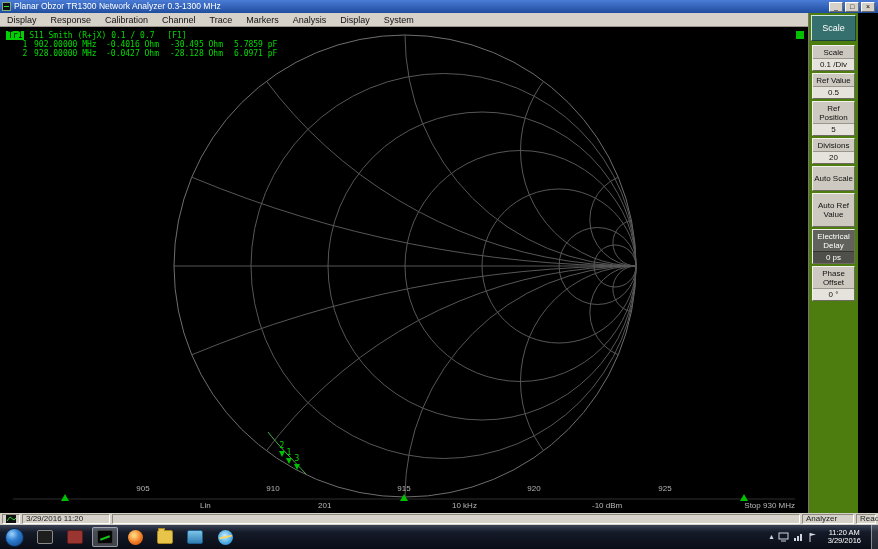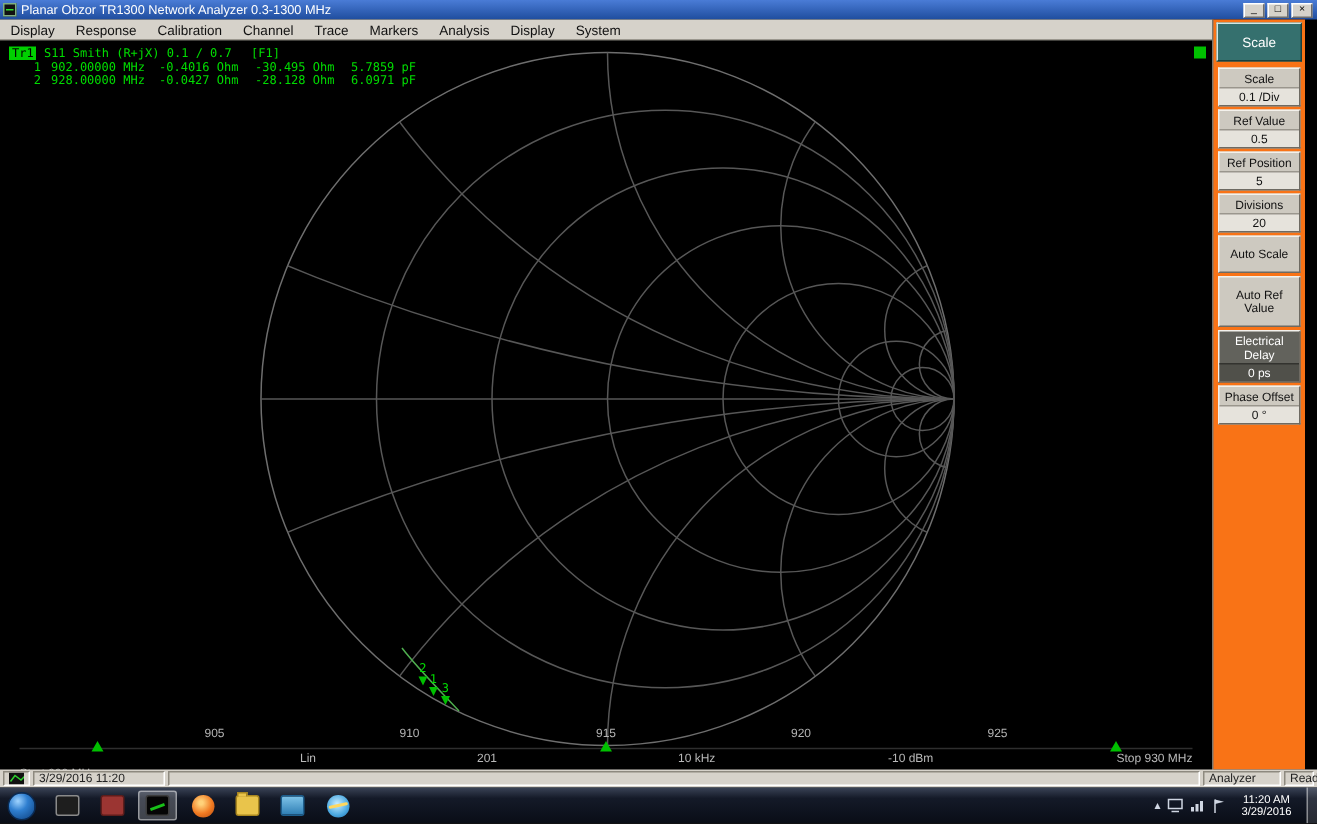--- a/index.html
+++ b/index.html
@@ -40,21 +40,21 @@
 
   .chan-indicator { position:absolute; top:4px; left:796px; width:8px; height:8px; background:#00c000; }
 
   .stimulus { position:absolute; left:0; top:474px; width:808px; height:11px;
     font-size:8px; color:#b9b9b9; }
   .stimulus span { position:absolute; top:0; white-space:nowrap; }
   .st-start { left:13px;margin-top:10px; } .st-sweep { left:200px; } .st-points { left:318px; }
   .st-ifbw { left:452px; } .st-power { left:592px; } .st-stop { right:13px; }
 
   
-  .panel { position:absolute; top:13px; left:808px; width:62px; height:500px; background:#f97316;
+  .panel { position:absolute; top:13px; left:808px; width:50px; height:500px; background:#4d7c0f;
     border-left:1px solid #7a766e; }
   .panel-title { margin:2px 2px 4px 2px; height:26px; background:#35706e;
     border:1px solid #cfe7e5; border-right-color:#18403f; border-bottom-color:#18403f;
     color:#fff; font-size:9px; text-align:center; line-height:24px; }
   .softkey { margin:2px 3px; background:#cdc9c0; border:1px solid #f3f1ec;
     border-right-color:#6e6a62; border-bottom-color:#6e6a62; text-align:center; }
   .sk-label { font-size:8px; color:#111; padding:2px 0 1px; line-height:9px; }
   .sk-value { font-size:8px; color:#111; background:#e6e3dc; border-top:1px solid #9a968d;
     line-height:11px; }
   .softkey.single .sk-label { padding:7px 0; }

